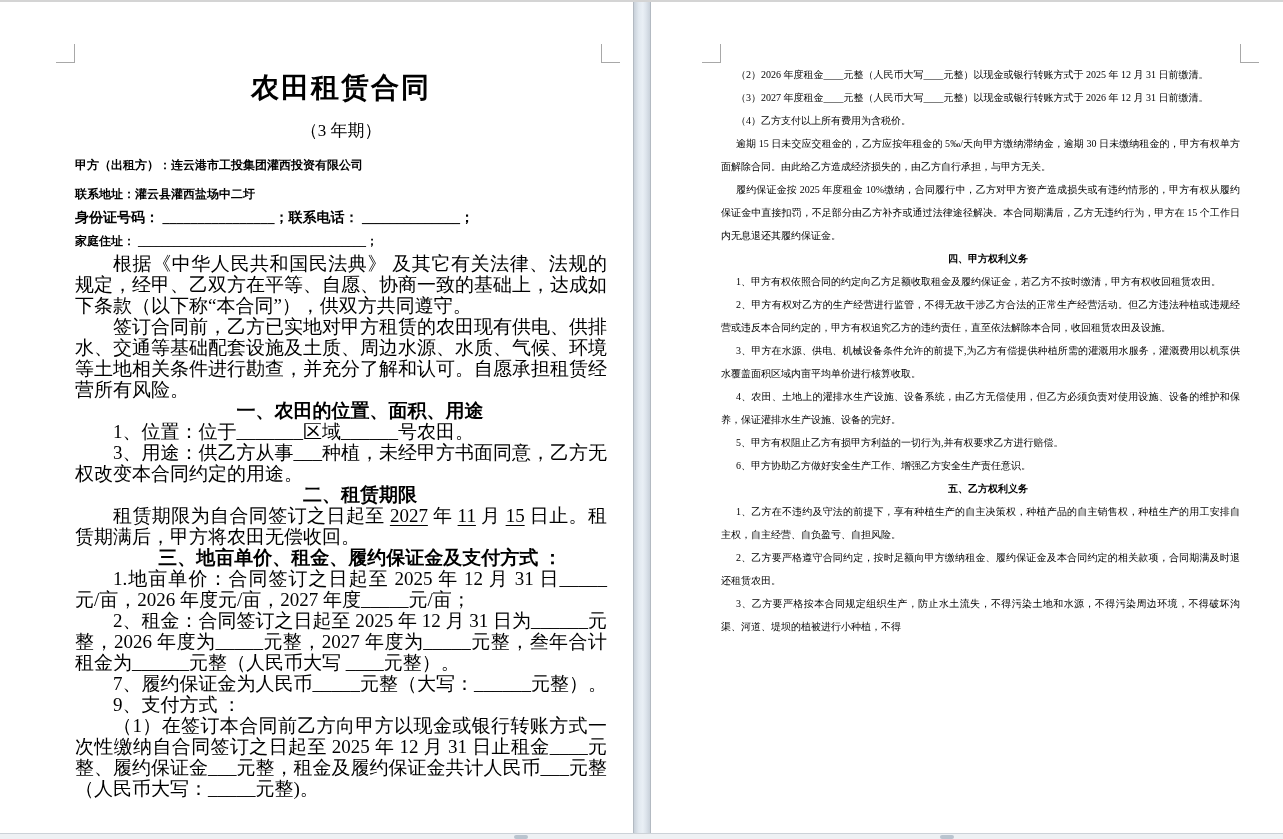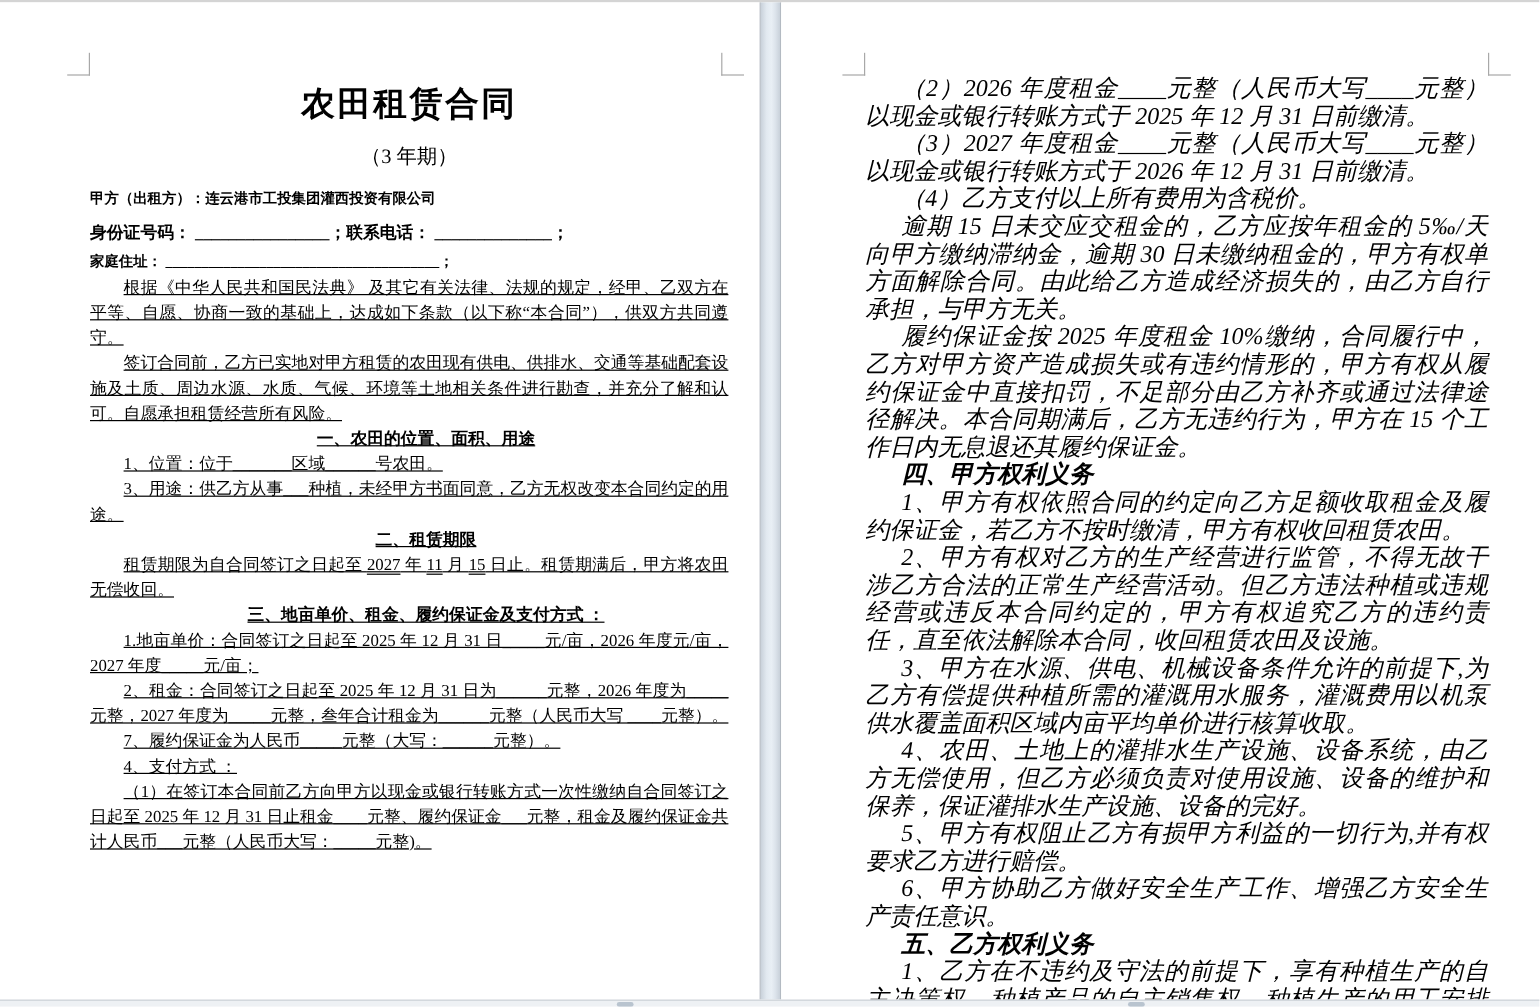--- a/index.html
+++ b/index.html
@@ -33,56 +33,57 @@
   .content { position:absolute; }
   .c1 { left:75px; top:62px; width:532px; }
   .c2 { left:70px; top:61px; width:519px; }
 
   .c1 .title { font-size:28px; font-weight:bold; text-align:center; letter-spacing:2px;
                line-height:38px; margin-top:5px; }
   .c1 .subtitle { font-size:17px; font-weight:normal; text-align:center; line-height:24px; margin-top:12px; }
   .c1 .party { font-size:12px; font-weight:bold; line-height:23px; }
   .c1 .party.sp { margin-top:11px; margin-bottom:6px; }
   .c1 .party.small { font-size:14px; line-height:24px; }
-  .c1 .para, .c1 .heading { font-size:14px; line-height:21px; text-indent:2em; text-align:justify;text-decoration:underline; }
+  .c1 .para, .c1 .heading { font-size:19px; line-height:21px; text-indent:2em; text-align:justify; }
   .c1 .heading { font-weight:bold; text-align:center; }
 
-  .c2 .para, .c2 .heading { font-size:20px; line-height:23px; text-indent:1.5em; text-align:justify;font-style:italic; }
-  .c2 .heading { font-weight:bold; text-align:left; }
+  .c2 .para, .c2 .heading { font-size:10px; line-height:23px; text-indent:1.5em; text-align:justify; }
+  .c2 .heading { font-weight:bold; text-align:center; }
 
   .u { text-decoration:underline; text-underline-offset:3px; }
 </style>
 </head>
 <body>
 
 <div class="canvas">
 
   <div class="top-border"></div>
 
   <div class="page page1">
     <div class="corner tl" style="left:56px;top:42px;"></div>
     <div class="corner tr" style="left:601px;top:42px;"></div>
     <div class="content c1" id="page1-content">
         <div class="title">农田租赁合同</div>
         <div class="subtitle">（3 年期）</div>
         <div class="party sp">甲方（出租方）：连云港市工投集团灌西投资有限公司</div>
+        <div class="party">联系地址：灌云县灌西盐场中二圩</div>
         <div class="party small">身份证号码： ________________；联系电话： ______________；</div>
         <div class="party">家庭住址： ______________________________________；</div>
         <div class="para">根据《中华人民共和国民法典》 及其它有关法律、法规的规定，经甲、乙双方在平等、自愿、协商一致的基础上，达成如下条款（以下称“本合同”），供双方共同遵守。</div>
         <div class="para">签订合同前，乙方已实地对甲方租赁的农田现有供电、供排水、交通等基础配套设施及土质、周边水源、水质、气候、环境等土地相关条件进行勘查，并充分了解和认可。自愿承担租赁经营所有风险。</div>
         <div class="heading">一、农田的位置、面积、用途</div>
         <div class="para">1、位置：位于_______区域______号农田。</div>
         <div class="para">3、用途：供乙方从事___种植，未经甲方书面同意，乙方无权改变本合同约定的用途。</div>
         <div class="heading">二、租赁期限</div>
         <div class="para"><span>租赁期限为自合同签订之日起至 </span><span class="u">2027</span><span> 年 </span><span class="u">11</span><span> 月 </span><span class="u">15</span><span> 日止。租赁期满后，甲方将农田无偿收回。</span></div>
         <div class="heading">三、地亩单价、租金、履约保证金及支付方式 ：</div>
         <div class="para">1.地亩单价：合同签订之日起至 2025 年 12 月 31 日_____元/亩，2026 年度元/亩，2027 年度_____元/亩；</div>
         <div class="para">2、租金：合同签订之日起至 2025 年 12 月 31 日为______元整，2026 年度为_____元整，2027 年度为_____元整，叁年合计租金为______元整（人民币大写 ____元整）。</div>
         <div class="para">7、履约保证金为人民币_____元整（大写：______元整）。</div>
-        <div class="para">4、支付方式 ：</div>
+        <div class="para">9、支付方式 ：</div>
         <div class="para">（1）在签订本合同前乙方向甲方以现金或银行转账方式一次性缴纳自合同签订之日起至 2025 年 12 月 31 日止租金____元整、履约保证金___元整，租金及履约保证金共计人民币___元整（人民币大写：_____元整)。</div>
       </div>
   </div>
 
   <div class="pane-divider"></div>
 
   <div class="page page2">
     <div class="corner tl" style="left:51px;top:42px;"></div>
     <div class="corner tr" style="left:589px;top:42px;"></div>
     <div class="content c2" id="page2-content">

